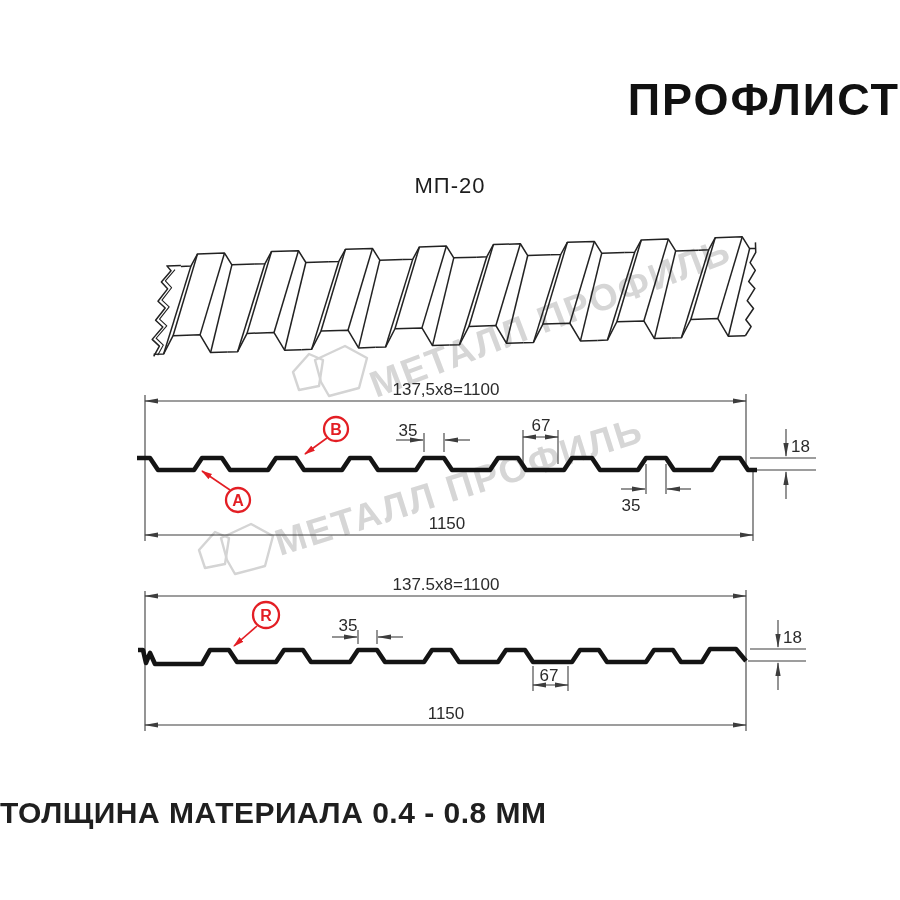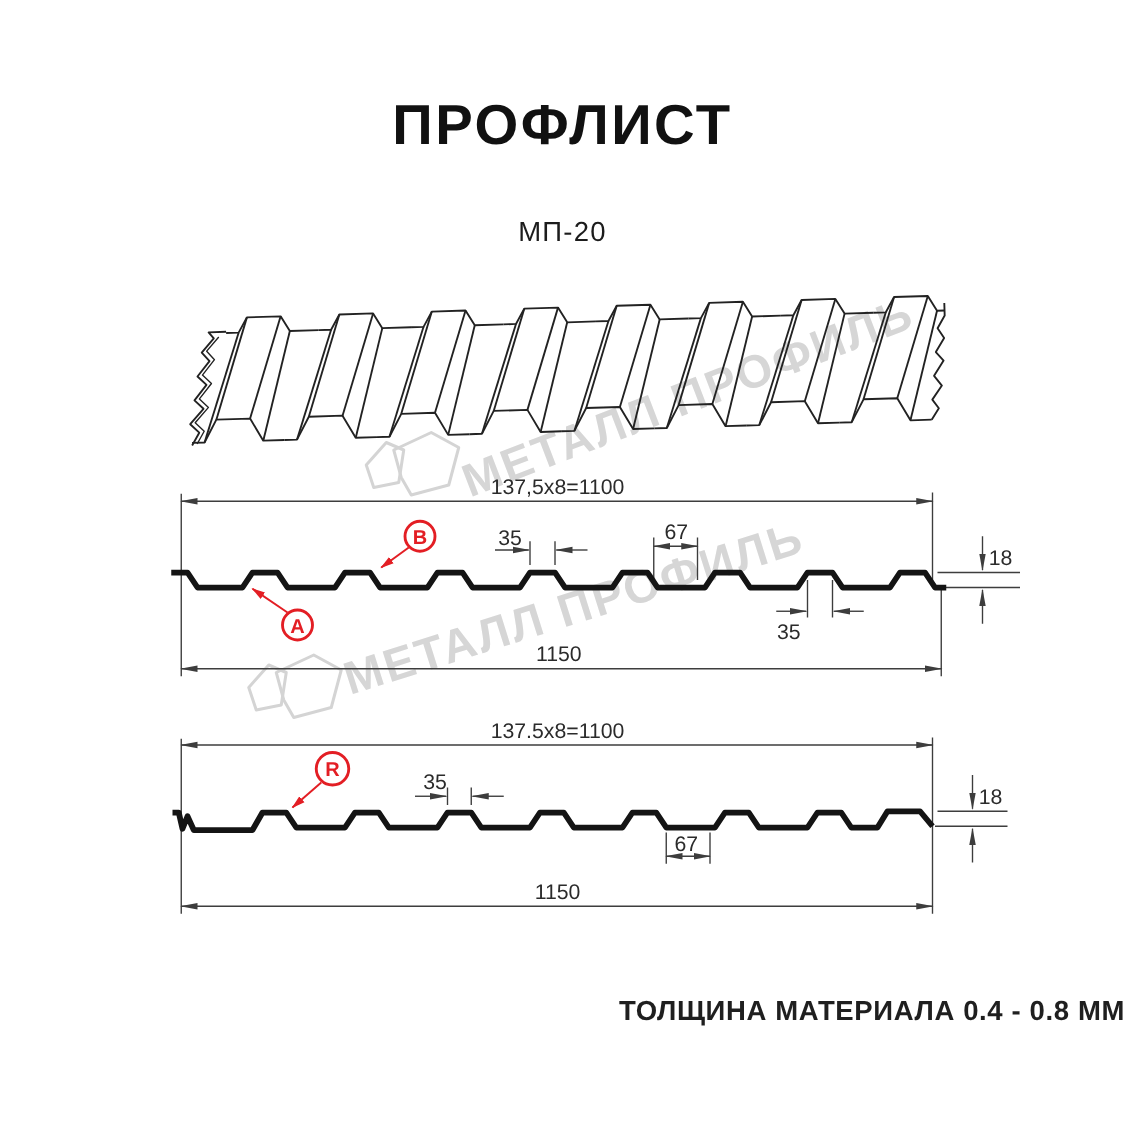--- a/index.html
+++ b/index.html
@@ -1,23 +1,23 @@
 <!DOCTYPE html>
 <html><head>
 <meta charset="utf-8">
 <style>
   html,body{margin:0;padding:0;background:#fff;}
   .page{position:relative;width:900px;height:900px;background:#ffffff;overflow:hidden;
         font-family:"Liberation Sans",sans-serif;}
-  .title{position:absolute;top:74px;left:0;width:900px;text-align:center;
+  .title{position:absolute;top:74px;left:0;width:900px;text-align:right;
          font-size:45px;font-weight:bold;letter-spacing:2px;color:#111;}
   .subtitle{position:absolute;top:128px;left:0;width:900px;text-align:center;
             font-size:22px;font-weight:normal;letter-spacing:1px;color:#1c1c1c;margin-top:45px;}
-  .footer{position:absolute;top:796px;left:0;width:900px;text-align:right;
-          font-size:22px;font-weight:bold;letter-spacing:0.5px;color:#1f1f1f;}
+  .footer{position:absolute;top:796px;left:0;width:900px;text-align:left;
+          font-size:30px;font-weight:bold;letter-spacing:0.5px;color:#1f1f1f;}
   svg{position:absolute;top:0;left:0;}
   .profile{fill:none;stroke:#141414;stroke-width:4.6;stroke-linejoin:round;}
   .thin{stroke:#3d3d3d;stroke-width:1.1;fill:none;}
   .sheet3d{fill:none;stroke:#222;stroke-width:1.5;stroke-linejoin:round;}
   .dimtext{font-family:"Liberation Sans",sans-serif;font-size:17px;fill:#2b2b2b;}
   .redmark{stroke:#e31e24;fill:none;stroke-width:2.3;}
   .redline{stroke:#e31e24;stroke-width:1.6;fill:none;}
   .redtext{font-family:"Liberation Sans",sans-serif;font-size:16px;font-weight:bold;
            fill:#e31e24;text-anchor:middle;}
   .wm-text{font-family:"Liberation Sans",sans-serif;font-size:37px;font-weight:bold;

